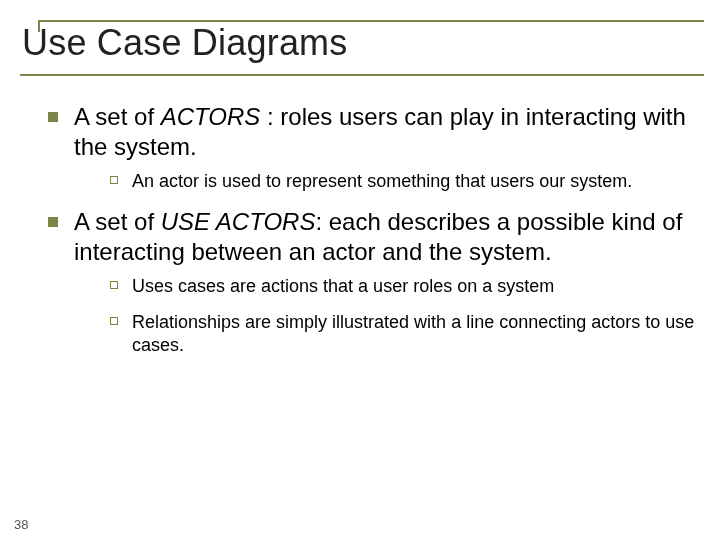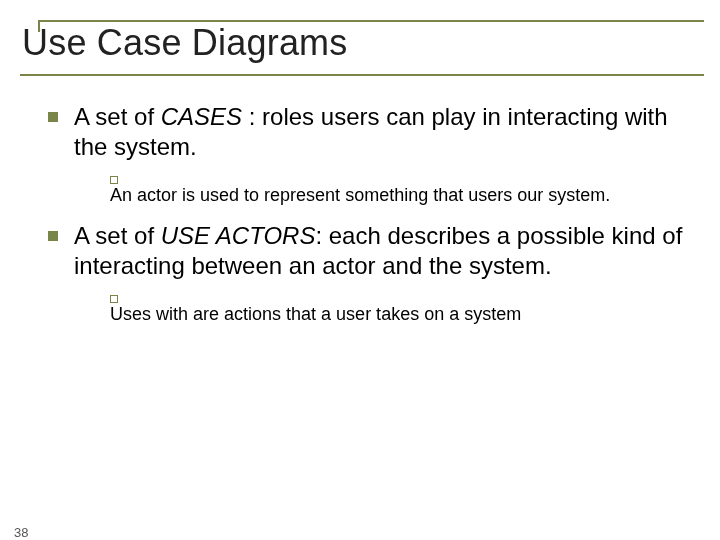--- a/index.html
+++ b/index.html
@@ -71,79 +71,82 @@
   .l1-text {
     font-size: 24px;
     color: #000;
     line-height: 1.25;
   }
   .ital { font-style: italic; }
   .l2 {
     margin: 8px 0 14px 62px;
     display: flex;
     align-items: flex-start;
-    flex-direction: column;
   }
   .bullet-open {
     width: 8px;
     height: 8px;
     border: 1.5px solid #7a854a;
     flex: 0 0 auto;
     margin-top: 6px;
     margin-right: 14px;
     box-sizing: border-box;
   }
   .l2-text {
     font-size: 18px;
     color: #000;
     line-height: 1.25;
   }
   .pagenum {
     position: absolute;
     left: 14px;
-    bottom: 0;
+    bottom: 8px;
     font-size: 13px;
     color: #555;
   }
 </style>
 </head>
 <body>
 
 <div class="slide">
   <div class="title-wrap">
     <h1 class="title">Use Case Diagrams</h1>
   </div>
 
   <div class="content">
 
     <div class="l1">
       <div class="l1-row">
         <div class="bullet-sq"></div>
         <div class="l1-text">
-          <span>A set of </span><span class="ital">CASES</span><span> : roles users can play in interacting with the system.</span>
+          <span>A set of </span><span class="ital">ACTORS</span><span> : roles users can play in interacting with the system.</span>
         </div>
       </div>
       <div class="l2">
         <div class="bullet-open"></div>
         <div class="l2-text">An actor is used to represent something that users our system.</div>
       </div>
     </div>
 
     <div class="l1">
       <div class="l1-row">
         <div class="bullet-sq"></div>
         <div class="l1-text">
           <span>A set of </span><span class="ital">USE ACTORS</span><span>: each describes a possible kind of interacting between an actor and the system.</span>
         </div>
       </div>
       <div class="l2">
         <div class="bullet-open"></div>
-        <div class="l2-text">Uses with are actions that a user takes on a system</div>
+        <div class="l2-text">Uses cases are actions that a user roles on a system</div>
       </div>
     </div>
 
     <div class="l1">
+      <div class="l2">
+        <div class="bullet-open"></div>
+        <div class="l2-text">Relationships are simply illustrated with a line connecting actors to use cases.</div>
+      </div>
     </div>
 
   </div>
 
   <div class="pagenum">38</div>
 </div>
 
 </body></html>

